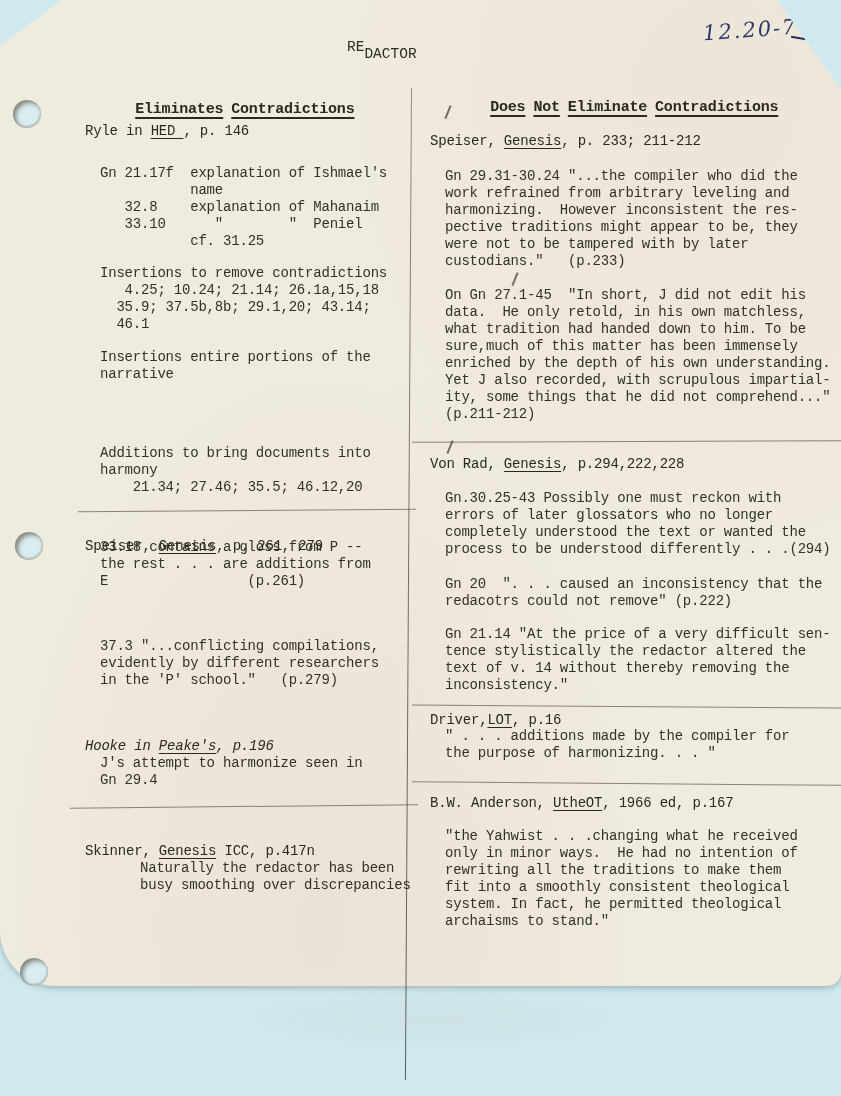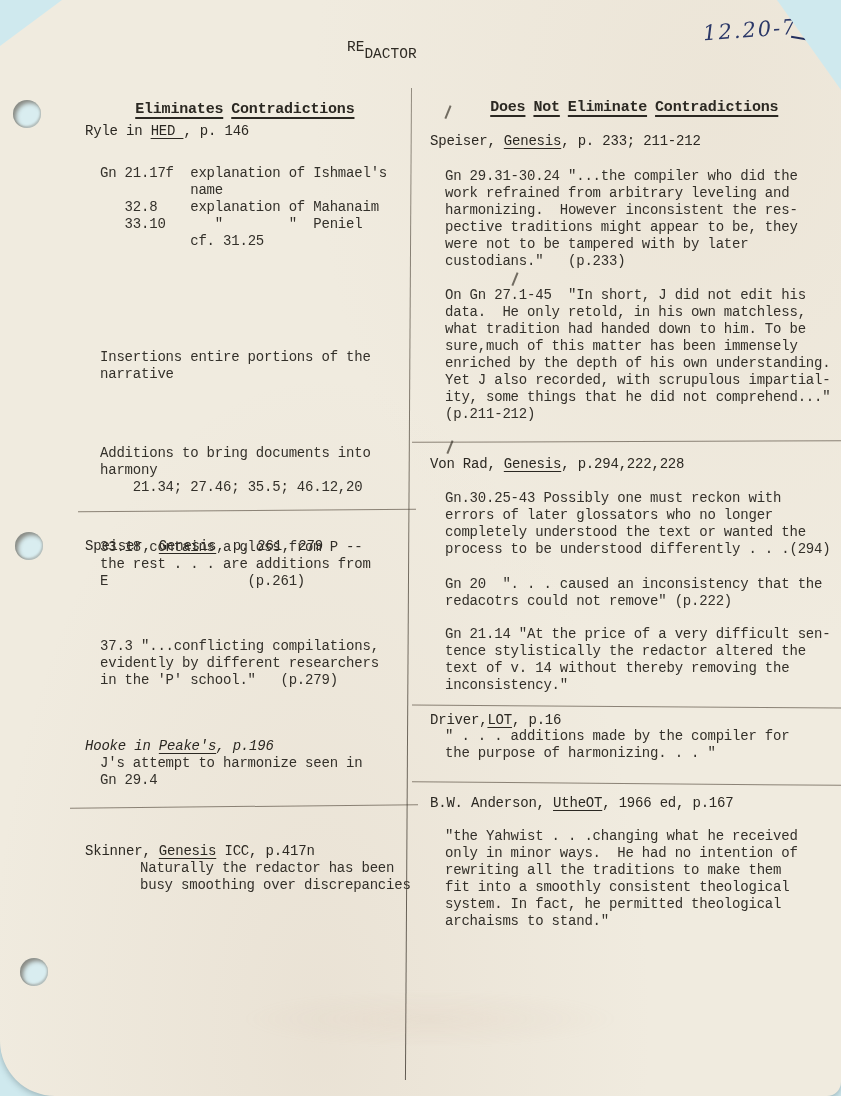--- a/index.html
+++ b/index.html
@@ -4,21 +4,21 @@
 <style>
   html,body{margin:0;padding:0;}
   body{
     width:841px;height:1096px;
     background:#cfe9ee;
     overflow:hidden;
     position:relative;
     font-family:"Liberation Mono","DejaVu Sans Mono",monospace;
   }
   .paper{
-    position:absolute;left:0;top:0;width:841px;height:1096px;
+    position:absolute;left:0;top:0;width:841px;height:986px;
     background:
       radial-gradient(ellipse at 38% 94%, rgba(205,185,165,0.18), transparent 45%),
       radial-gradient(ellipse at 85% 10%, rgba(220,205,185,0.20), transparent 40%),
       #f0ebdf;
     border-radius:0 0 14px 55px;
     box-shadow:0 2px 6px rgba(60,80,85,.35);
   }
   .corner{position:absolute;background:#cfe9ee;}
   .corner-tl{left:0;top:0;width:62px;height:46px;clip-path:polygon(0 0,100% 0,0 100%);}
   .corner-tr{right:0;top:0;width:64px;height:90px;clip-path:polygon(0 0,100% 0,100% 100%);}
@@ -78,20 +78,24 @@
     <span>Does</span><span>Not</span><span>Eliminate</span><span>Contradictions</span>
   </div>
 
   <div class="tw hd" style="left:85px;top:123px;"><span>Ryle in </span><span class="ref">HED </span><span>, p. 146</span></div>
 
   <div class="tw" style="left:100px;top:165px;">Gn 21.17f  explanation of Ishmael's
            name
    32.8    explanation of Mahanaim
    33.10      "        "  Peniel
            cf. 31.25</div>
+  <div class="tw" style="left:100px;top:265px;">Insertions to remove contradictions
+   4.25; 10.24; 21.14; 26.1a,15,18
+  35.9; 37.5b,8b; 29.1,20; 43.14;
+  46.1</div>
   <div class="tw" style="left:100px;top:349px;">Insertions entire portions of the
 narrative</div>
   <div class="tw" style="left:100px;top:433px;margin-top:12px;">Additions to bring documents into
 harmony
     21.34; 27.46; 35.5; 46.12,20</div>
 
   <div class="divline" style="left:78px;top:510px;width:338px;transform:rotate(-0.4deg);"></div>
 
   <div class="tw hd" style="left:85px;top:538px;"><span>Speiser, </span><span class="ref">Genesis</span><span>, p. 261, 279</span></div>
 

